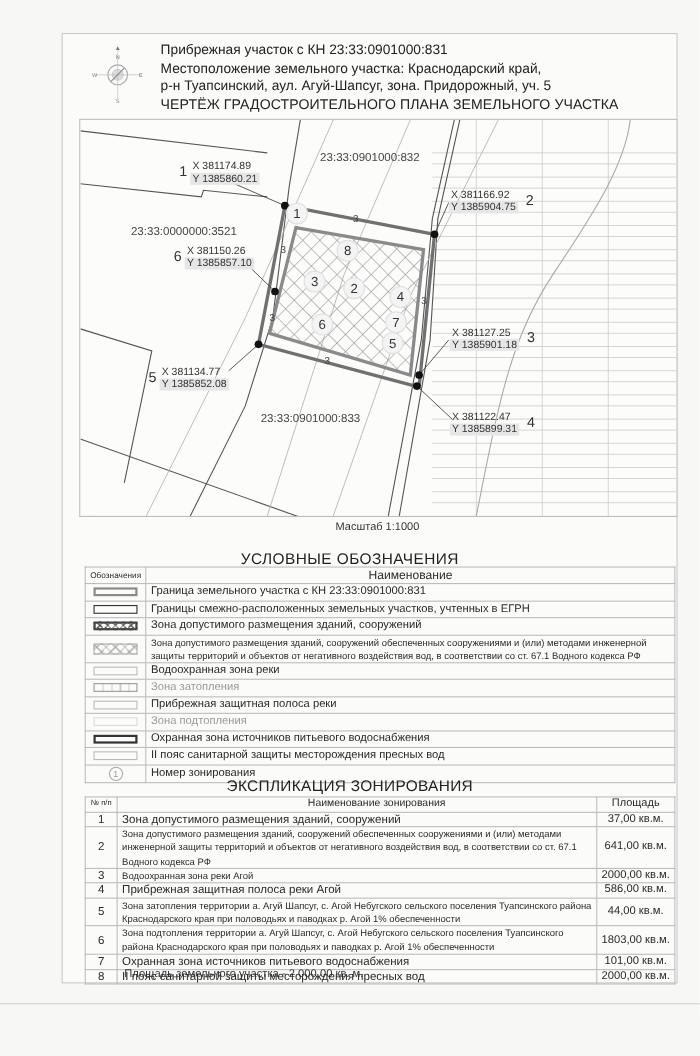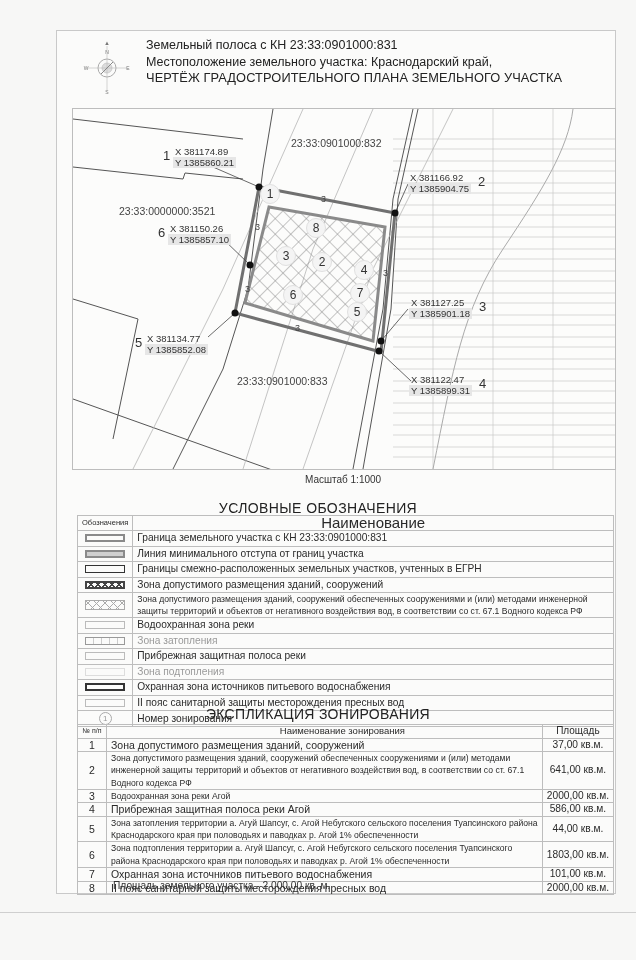--- a/index.html
+++ b/index.html
@@ -17,21 +17,21 @@
   .coord .num { position:absolute; font-size:13px; color:#333; }
   .coord .row { background:#e6e6e6; padding:0 2px; white-space:nowrap; }
   .coord .row.x { background:transparent; }
   .cad { position:absolute; font-size:10.5px; color:#444; white-space:nowrap; }
   .scale { position:absolute; left:305px; top:474px; font-size:10px; color:#333; }
   .legend-title { position:absolute; left:0; width:636px; top:500px; text-align:center; font-size:14px; letter-spacing:0.4px; color:#222; }
   table { border-collapse:collapse; position:absolute; }
   .legend { left:77px; top:515px; width:537px; font-size:10.2px; }
   .legend td { border:1px solid #bdbdbd; padding:0 4px; height:12.5px; line-height:12px; }
   .legend td.sym { width:44px; padding:1px 4px; text-align:center; }
-  .legend .hdr td { font-size:15px; height:11px; }
+  .legend .hdr td { font-size:11px; height:11px; }
   .legend .small td.txt { font-size:8.6px; line-height:12px; }
   .legend .grey { color:#9a9a9a; }
   .sw { display:block; width:40px; height:8px; margin:0 auto; box-sizing:border-box; }
   .expl-title { position:absolute; left:0; width:636px; top:706px; text-align:center; font-size:14px; letter-spacing:0.3px; color:#222; }
   .expl { left:77px; top:724px; width:537px; font-size:10.2px; }
   .expl td { border:1px solid #bdbdbd; padding:0 4px; line-height:12.3px; height:12.5px; }
   .expl td.n { width:20px; text-align:center; font-size:10.5px; }
   .expl td.a { width:62px; text-align:center; white-space:nowrap; }
   .expl .hdr td { font-size:9.5px; }
   .expl td.small { font-size:8.6px; }
@@ -50,22 +50,23 @@
   <line x1="5" y1="32" x2="45" y2="32" stroke="#bbb" stroke-width="0.6"></line>
   <line x1="19" y1="38" x2="31" y2="26" stroke="#888" stroke-width="1"></line>
   <text x="25" y="9" font-size="6" text-anchor="middle" fill="#777">▲</text>
   <text x="25" y="18" font-size="5" text-anchor="middle" fill="#777">N</text>
   <text x="25" y="58" font-size="5" text-anchor="middle" fill="#777">S</text>
   <text x="46" y="34" font-size="5" text-anchor="middle" fill="#777">E</text>
   <text x="4" y="34" font-size="5" text-anchor="middle" fill="#777">W</text>
 </svg>
 
 <div class="header">
-  <div>Земельный полоса с КН 23:33:0901000:831</div>
+  <div>Прибрежная участок с КН 23:33:0901000:831</div>
   <div>Местоположение земельного участка: Краснодарский край,</div>
+  <div>р-н Туапсинский, аул. Агуй-Шапсуг, зона. Придорожный, уч. 5</div>
   <div class="title">ЧЕРТЁЖ ГРАДОСТРОИТЕЛЬНОГО ПЛАНА ЗЕМЕЛЬНОГО УЧАСТКА</div>
 </div>
 
 <div class="map">
   <svg width="542" height="360" viewBox="0 0 542 360">
     <defs>
       <pattern id="cross" width="11" height="11" patternUnits="userSpaceOnUse" patternTransform="rotate(45)">
         <line x1="0" y1="0" x2="0" y2="11" stroke="#8d8d8d" stroke-width="1"></line>
         <line x1="0" y1="0" x2="11" y2="0" stroke="#8d8d8d" stroke-width="1"></line>
       </pattern>
@@ -211,26 +212,20 @@
     <td style="text-align:center;">Наименование</td>
   </tr>
   <tr>
     <td class="sym">
           <span class="sw" style="border:2px solid #8a8a8a;"></span>
         </td>
     <td>Граница земельного участка с КН 23:33:0901000:831</td>
   </tr>
   <tr>
     <td class="sym">
-          <span class="sw" style="border:2px solid #8a8a8a; background:#cfcfcf;"></span>
-        </td>
-    <td>Линия минимального отступа от границ участка</td>
-  </tr>
-  <tr>
-    <td class="sym">
           <span class="sw" style="border:1.5px solid #333;"></span>
         </td>
     <td>Границы смежно-расположенных земельных участков, учтенных в ЕГРН</td>
   </tr>
   <tr>
     <td class="sym">
           <span class="sw" style="border:2px solid #444; background:repeating-linear-gradient(45deg,transparent 0 4px,#444 4px 5px),repeating-linear-gradient(-45deg,transparent 0 4px,#444 4px 5px);"></span>
         </td>
     <td>Зона допустимого размещения зданий, сооружений</td>
   </tr>

